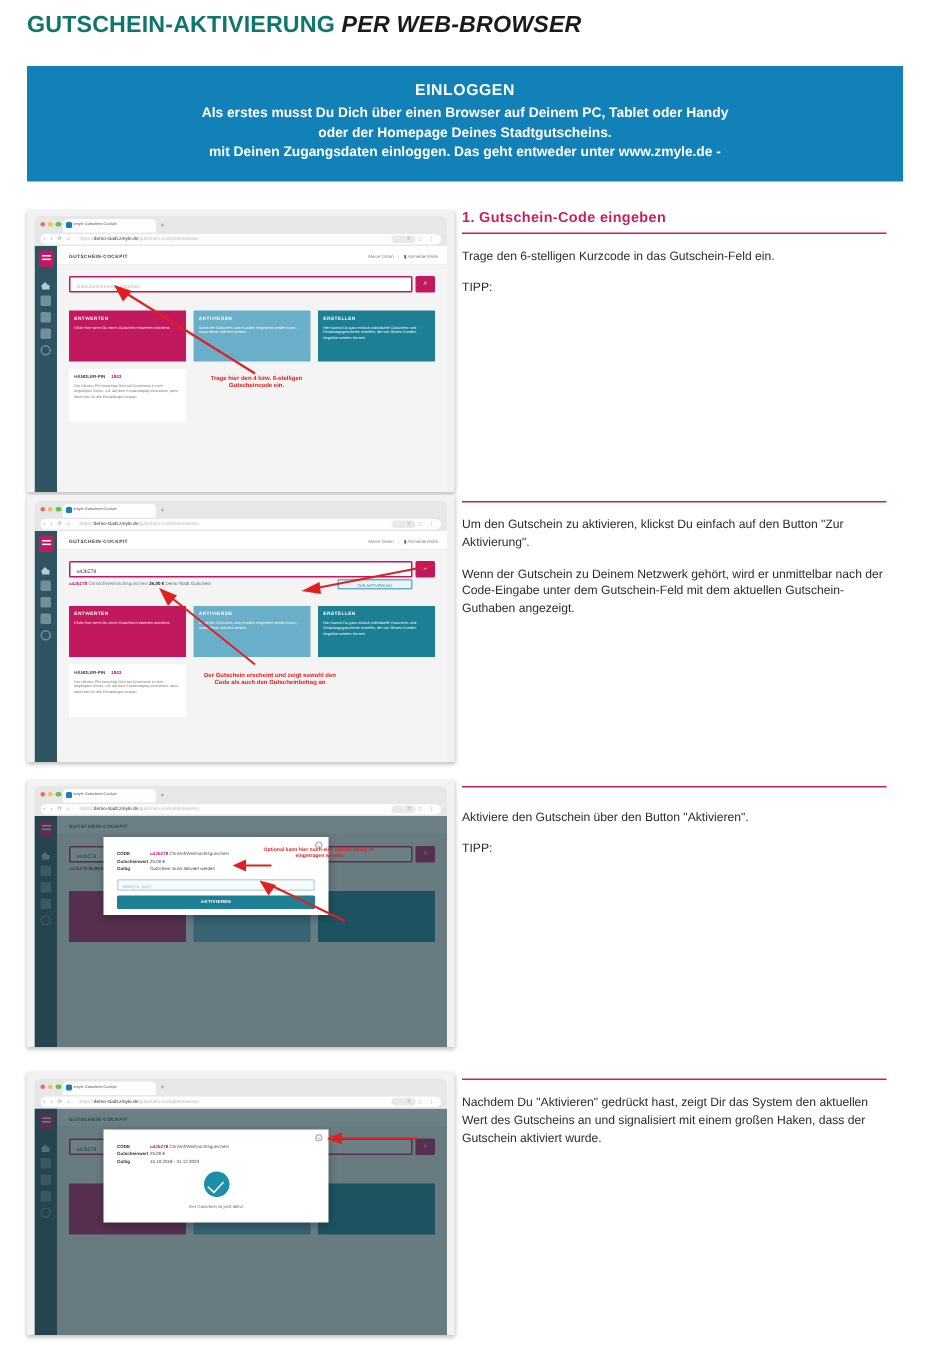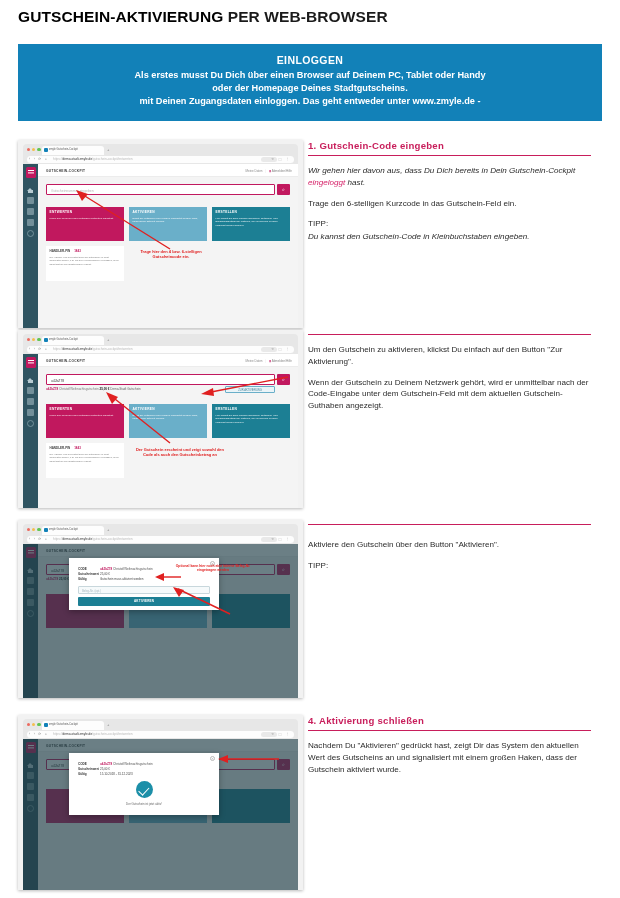--- a/index.html
+++ b/index.html
@@ -10,22 +10,22 @@
     overflow: hidden;
   }
   .page { position: relative; width: 620px; height: 898px; padding: 0; }
 
   
   .page-title {
     position: absolute; left: 18px; top: 8px;
     font-size: 15.5px; font-weight: bold; letter-spacing: .1px;
     white-space: nowrap;
   }
-  .page-title .accent { color: #000000; }
-  .page-title .dark { color: #1a1a1a; }
+  .page-title .accent { color: #0f766e; }
+  .page-title .dark { color: #1a1a1a; font-style: italic; }
 
   
   .banner {
     position: absolute; left: 18px; top: 44px;
     width: 584px; height: 77px;
     background: #1281b8;
     color: #ffffff;
     text-align: center;
     padding-top: 10px;
   }
@@ -260,24 +260,22 @@
           <svg class="arrow" style="left:20px; top:10px; width:150px; height:70px;" viewBox="0 0 150 70">
             <line x1="112" y1="62" x2="22" y2="6" stroke="#e02020" stroke-width="1.4"></line>
             <polygon points="18,3 30,7 24,14" fill="#e02020"></polygon>
           </svg>
         </div>
       </div>
     </div>
     <div class="txt">
       <div class="step-title">1. Gutschein-Code eingeben</div>
       <div class="rule"></div>
-      <div class="para it"><span>Wir gehen hier davon aus, dass Du Dich bereits in Dein Gutschein-Cockpit </span><span class="hl">eingeloggt</span><span> hast.</span></div>
       <div class="para">Trage den 6-stelligen Kurzcode in das Gutschein-Feld ein.</div>
       <div class="para tight">TIPP:</div>
-      <div class="para it">Du kannst den Gutschein-Code in Kleinbuchstaben eingeben.</div>
     </div>
   </div>
 
   <div class="step" style="top:330px;">
     <div class="shot-wrap" style="height:178px;">
       <div class="chrome">
         <div class="dots">
           <span class="dot r"></span>
           <span class="dot y"></span>
           <span class="dot g"></span>
@@ -499,19 +497,18 @@
           </div>
           <div class="modal-note">Der Gutschein ist jetzt aktiv!</div>
         </div>
         <svg class="arrow" style="left:190px; top:14px; width:70px; height:12px;" viewBox="0 0 70 12">
           <line x1="66" y1="6" x2="12" y2="6" stroke="#e02020" stroke-width="1.4"></line>
           <polygon points="5,6 15,2 15,10" fill="#e02020"></polygon>
         </svg>
       </div>
     </div>
     <div class="txt">
-      <div class="step-title">4. Aktivierung schließen</div>
       <div class="rule"></div>
       <div class="para">Nachdem Du "Aktivieren" gedrückt hast, zeigt Dir das System den aktuellen Wert des Gutscheins an und signalisiert mit einem großen Haken, dass der Gutschein aktiviert wurde.</div>
     </div>
   </div>
 
 </div>
 
 </body></html>

